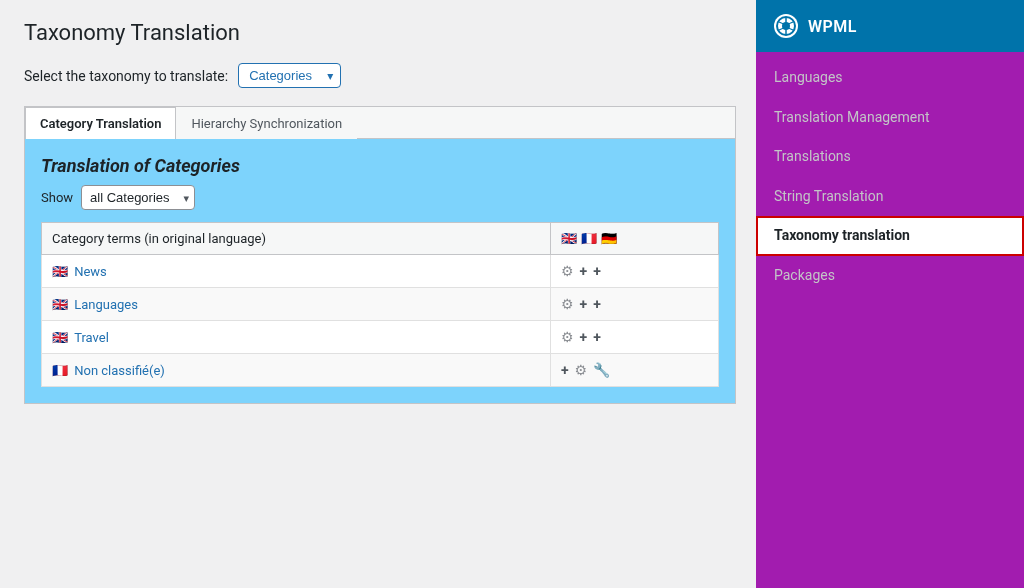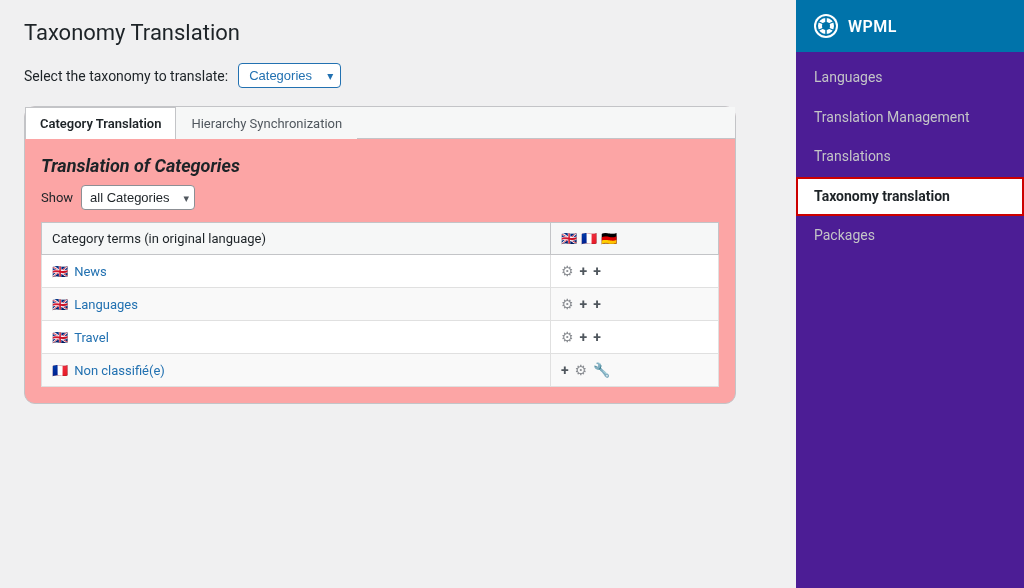--- a/index.html
+++ b/index.html
@@ -67,23 +67,23 @@
       right: 8px;
       top: 50%;
       transform: translateY(-50%);
       color: #2271b1;
       pointer-events: none;
       font-size: 12px;
     }
 
     
     .tabs-container {
-      background: #fca5a5;
+      background: #7dd3fc;
       border: 1px solid #c3c4c7;
-      border-radius: 11px;
+      border-radius: 0;
     }
 
     .tabs-header {
       display: flex;
       border-bottom: 1px solid #c3c4c7;
       background: #f6f7f7;
     }
 
     .tab {
       padding: 8px 14px;
@@ -224,23 +224,23 @@
     .name-cell {
       display: flex;
       align-items: center;
       gap: 6px;
     }
 
     
     .sidebar {
       position: absolute;
       top: 0; right: 0;
-      width: 228px;
+      width: 268px;
       height: 588px;
-      background: #4c1d95;
+      background: #a21caf;
       color: #f0f0f1;
     }
 
     .sidebar-header {
       background: #0073aa;
       padding: 14px 18px;
       display: flex;
       align-items: center;
       gap: 10px;
     }
@@ -439,20 +439,23 @@
   <nav class="sidebar-nav">
     <div class="sidebar-item">
       <span>Languages</span>
     </div>
     <div class="sidebar-item">
       <span>Translation Management</span>
     </div>
     <div class="sidebar-item">
       <span>Translations</span>
     </div>
+    <div class="sidebar-item">
+      <span>String Translation</span>
+    </div>
     <div class="sidebar-item active">
       <span>Taxonomy translation</span>
     </div>
     <div class="sidebar-item">
       <span>Packages</span>
     </div>
   </nav>
 
 </div>
 

